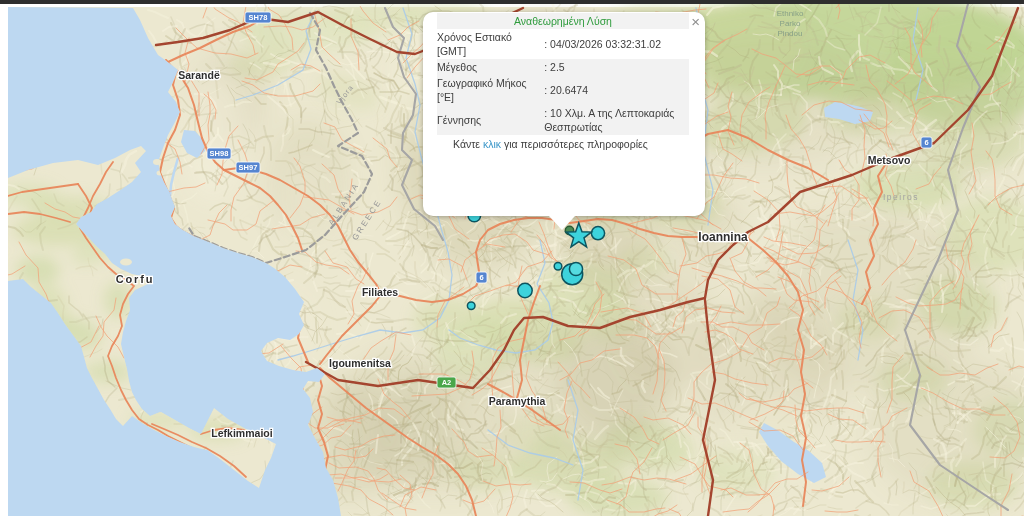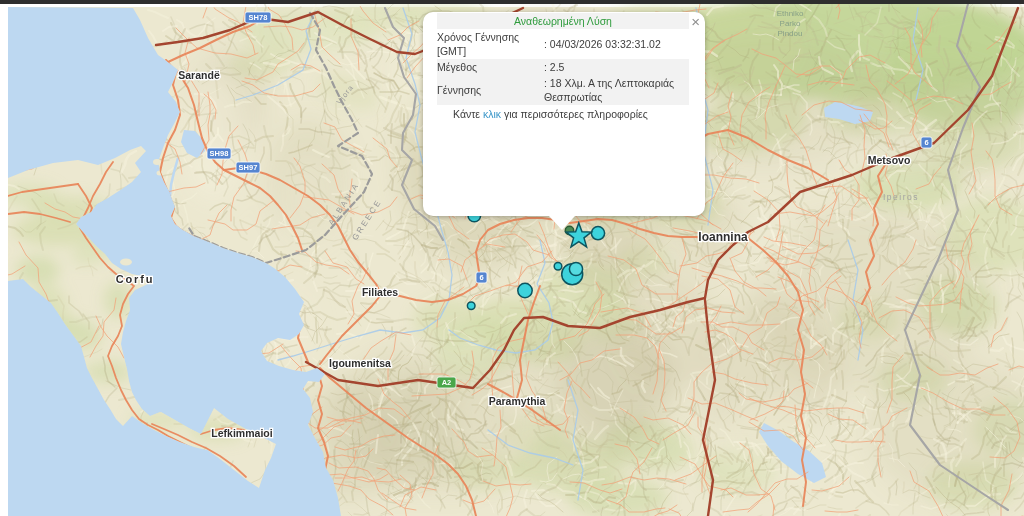--- a/index.html
+++ b/index.html
@@ -3977,30 +3977,34 @@
   <div id="topbar"></div>
 
 <div id="popup">
   <div id="popup-close">×</div>
   <table>
     <tbody>
           <tr class="g">
             <td colspan="2" class="title">Αναθεωρημένη Λύση</td>
           </tr>
     <tr>
-            <td class="l">Χρόνος Γέννησης [GMT]</td>
+            <td class="l">Χρόνος Εστιακό [GMT]</td>
             <td class="v">: 04/03/2026 03:32:31.02</td>
           </tr>
     <tr class="g">
             <td class="l">Μέγεθος</td>
             <td class="v">: 2.5</td>
           </tr>
     <tr class="g">
+            <td class="l">Γεωγραφικό Μήκος [°E]</td>
+            <td class="v">: 20.6474</td>
+          </tr>
+    <tr class="g">
             <td class="l">Γέννησης</td>
-            <td class="v">: 18 Χλμ. Α της Λεπτοκαριάς Θεσπρωτίας</td>
+            <td class="v">: 10 Χλμ. Α της Λεπτοκαριάς Θεσπρωτίας</td>
           </tr>
   </tbody>
       </table>
   <div id="popup-note">Κάντε <span class="klik">κλικ</span> για περισσότερες πληροφορίες</div>
   <div id="popup-tail"></div>
 </div>
 
 </div>
 
 </body></html>

